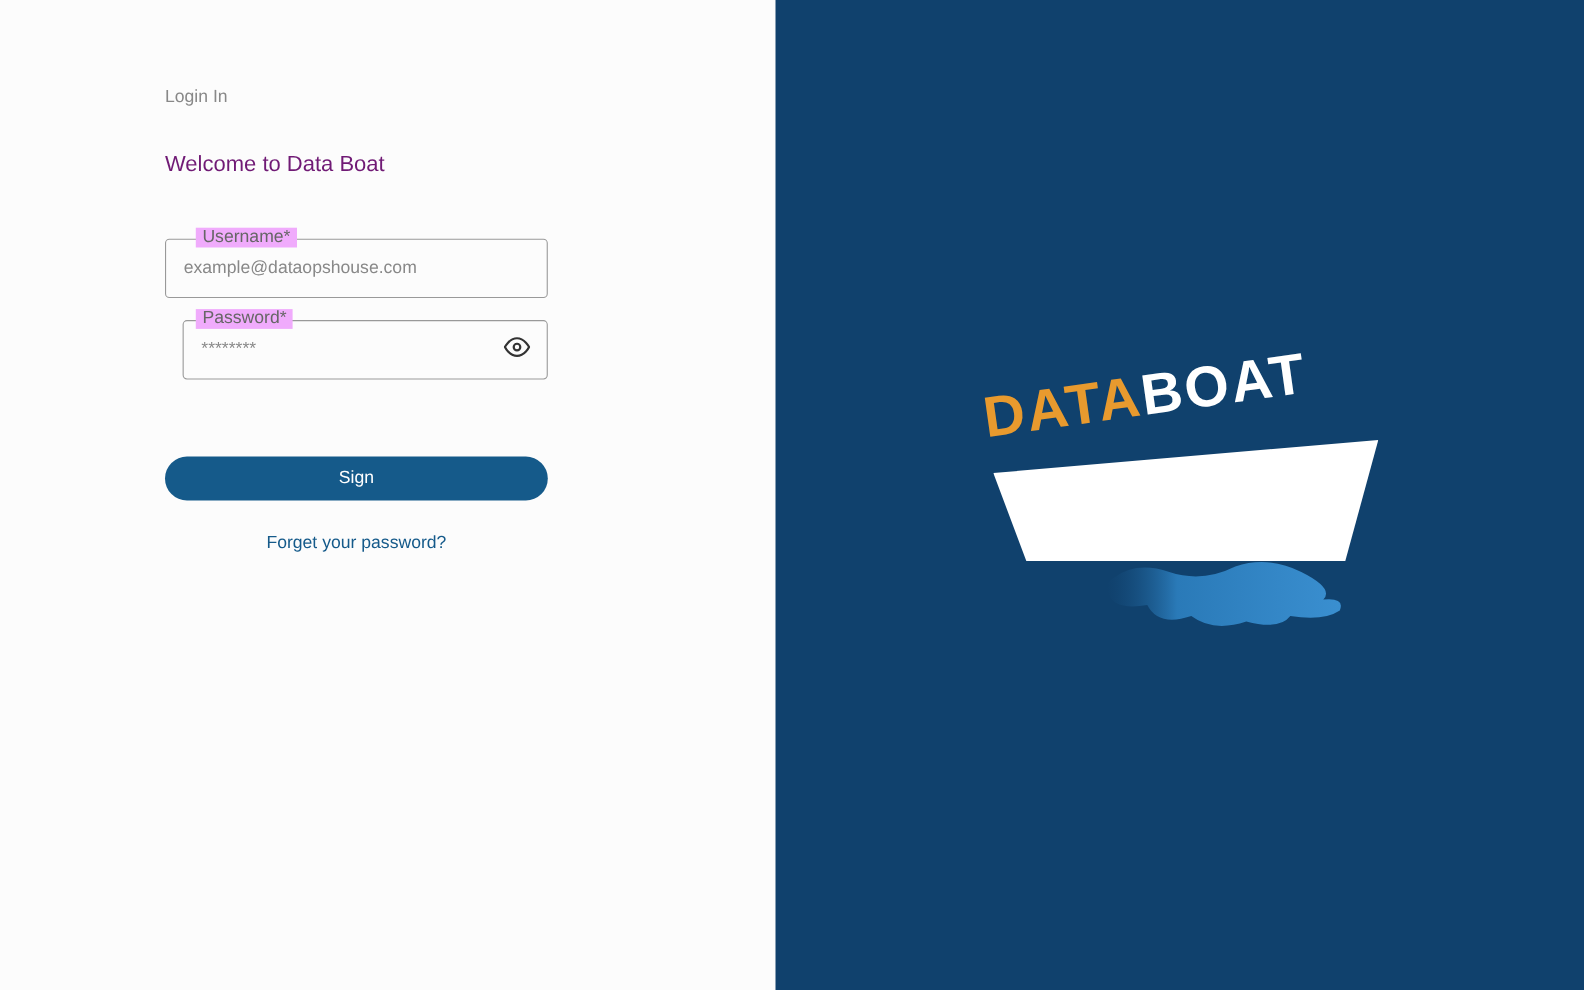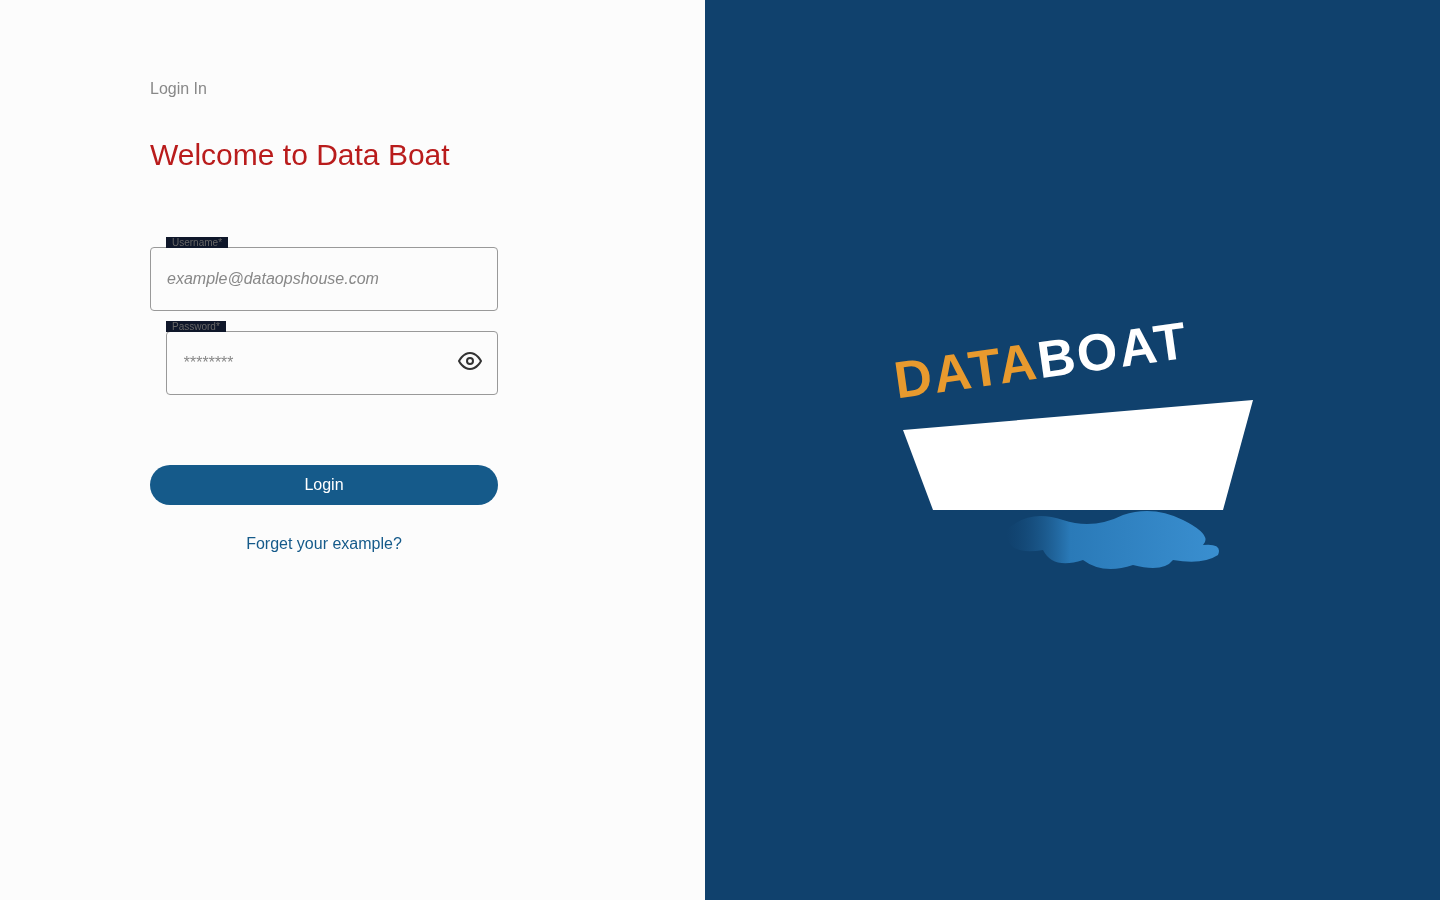--- a/index.html
+++ b/index.html
@@ -29,50 +29,49 @@
       justify-content: center;
       position: relative;
     }
     .sign-in-label {
       color: #888;
       font-size: 16px;
       font-weight: 400;
       margin-bottom: 40px;
     }
     .welcome-title {
-      color: #b91c1c;
-      font-size: 30px;
+      color: #701a75;
+      font-size: 20px;
       font-weight: 500;
-      margin-bottom: 75px;
+      margin-bottom: 56px;
     }
     .form-field {
       position: relative;
       width: 348px;
       margin-bottom: 20px;
     }
     .field-label {
       position: absolute;
       top: -10px;
-      left: 16px;
-      background: #0f172a;
+      left: 28px;
+      background: #f0abfc;
       padding: 0 6px;
-      font-size: 10px;
+      font-size: 16px;
       color: #666;
     }
     .field-input {
       width: 100%;
-      height: 64px;
+      height: 54px;
       border: 1px solid #999;
       border-radius: 4px;
       padding: 0 16px;
       font-size: 16px;
       color: #333;
       background: transparent;
       outline: none;
-      font-style: italic;
     }
     .field-input::placeholder {
       color: #888;
     }
     .password-wrapper {
       position: relative;
       padding-left: 16px;
     }
     .eye-icon {
       position: absolute;
@@ -151,23 +150,23 @@
     <label class="field-label">Password*</label>
     <input type="password" class="field-input" placeholder="********" style="">
     <span class="eye-icon">
       <svg width="24" height="24" viewBox="0 0 24 24" fill="none" stroke="currentColor" stroke-width="2" stroke-linecap="round" stroke-linejoin="round">
         <path d="M1 12s4-8 11-8 11 8 11 8-4 8-11 8-11-8-11-8z"></path>
         <circle cx="12" cy="12" r="3"></circle>
       </svg>
     </span>
   </div>
 
-  <button class="login-button">Login</button>
+  <button class="login-button">Sign</button>
 
-  <a class="forgot-password">Forget your example?</a>
+  <a class="forgot-password">Forget your password?</a>
 </div>
 
 <div class="right-panel">
   <div class="logo-container">
     <div class="logo-text">
       <span class="logo-data">DATA</span><span class="logo-boat">BOAT</span>
     </div>
     <svg class="boat-shape" width="350" height="130" viewBox="0 0 350 130">
       <polygon points="0,30 350,0 320,110 30,110" fill="#ffffff"></polygon>
     </svg>

